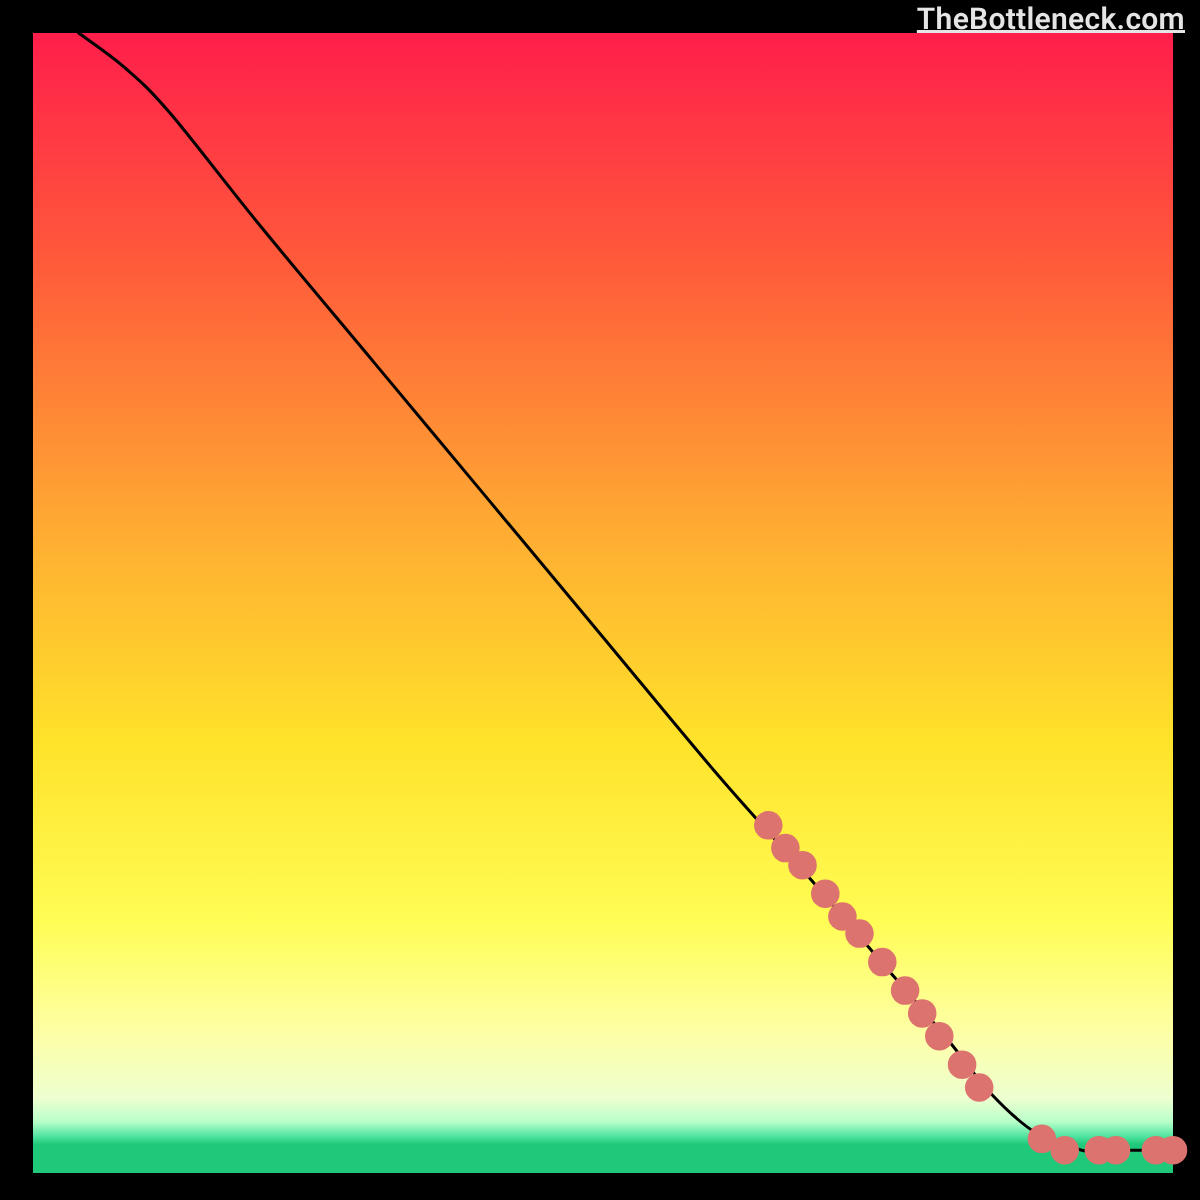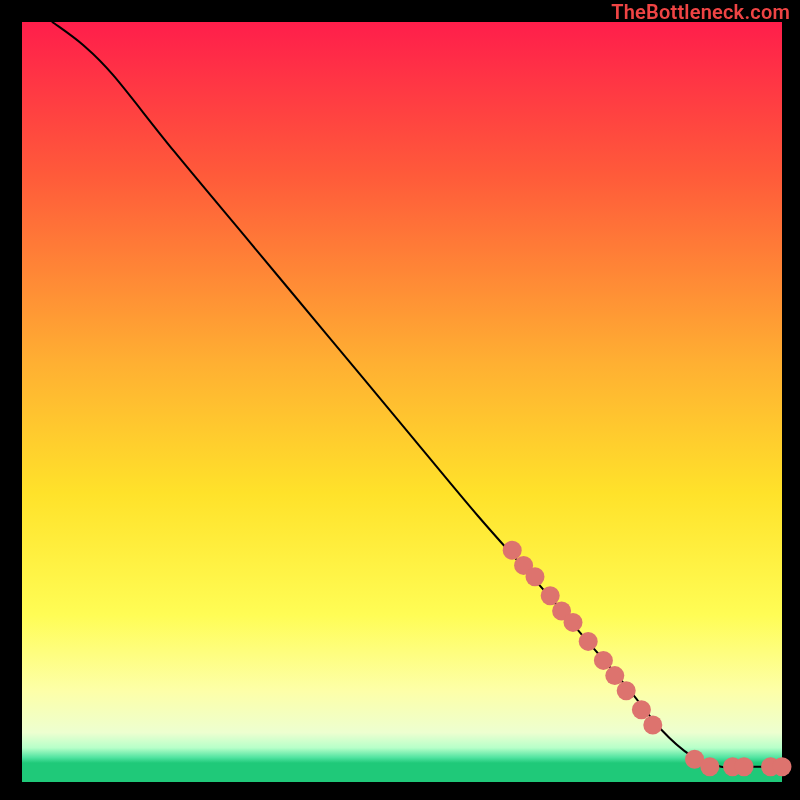--- a/index.html
+++ b/index.html
@@ -12,25 +12,26 @@
   }
   .wrap {
     position: relative;
     width: 800px;
     height: 800px;
   }
   .watermark {
     position: absolute;
     top: 2px;
     right: 10px;
-    color: #ef4444;
+    color: #e5e5e5;
     font: 600 20px/1 -apple-system, BlinkMacSystemFont, "Segoe UI", Roboto, Arial, sans-serif;
     letter-spacing: 0.2px;
     pointer-events: none;
     z-index: 5;
+    text-decoration: underline;
   }
   svg {
     position: absolute;
     inset: 0;
   }
 </style>
 </head>
 <body>
 
 <div class="wrap">

